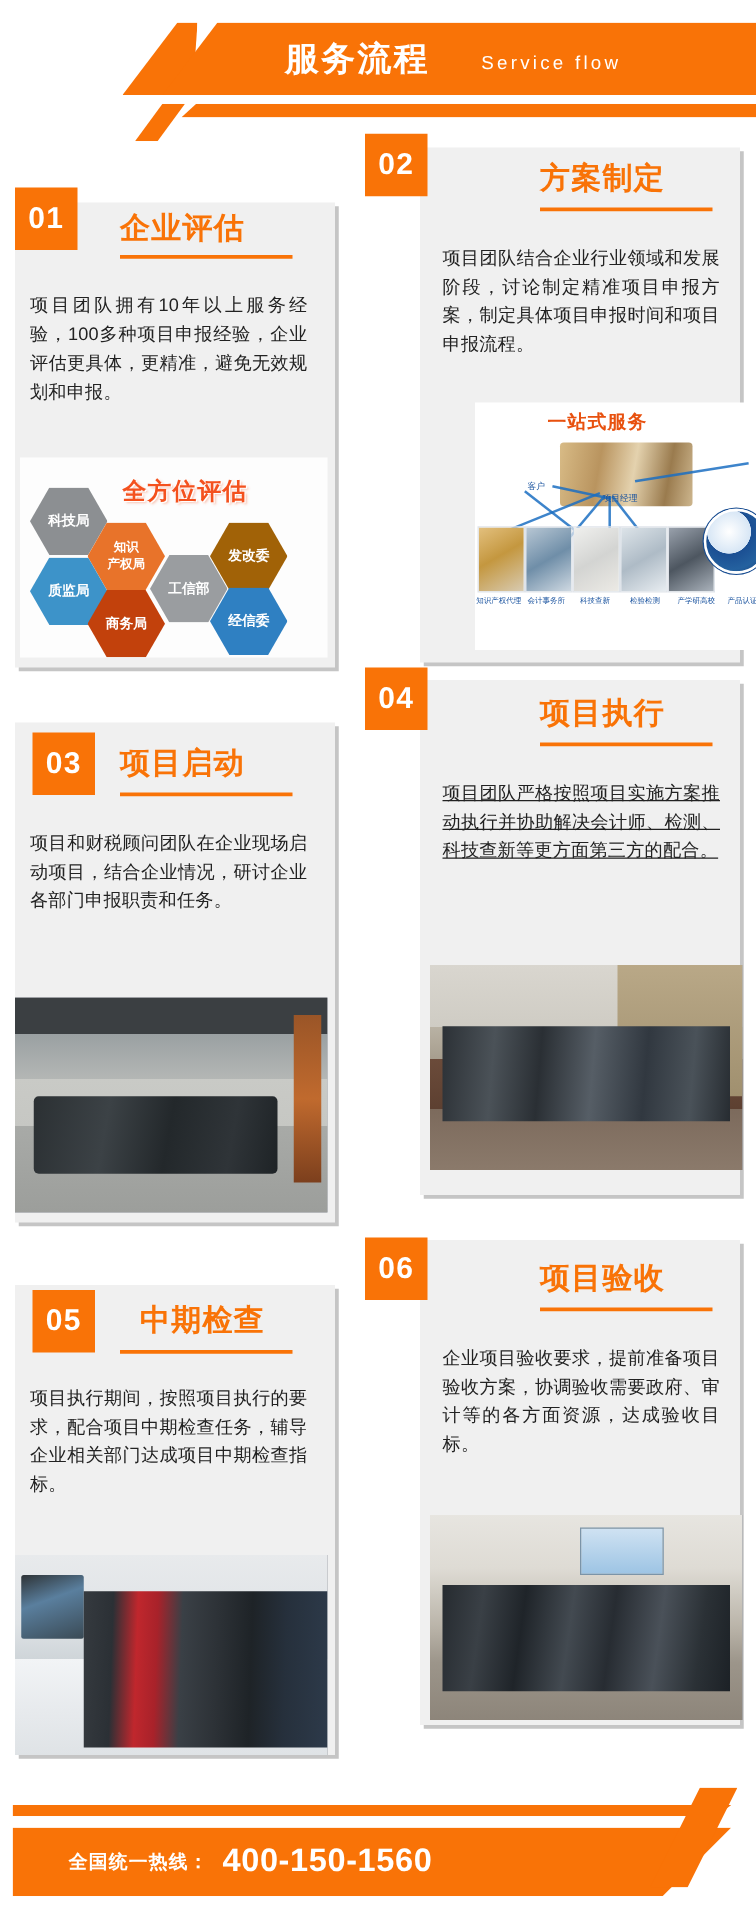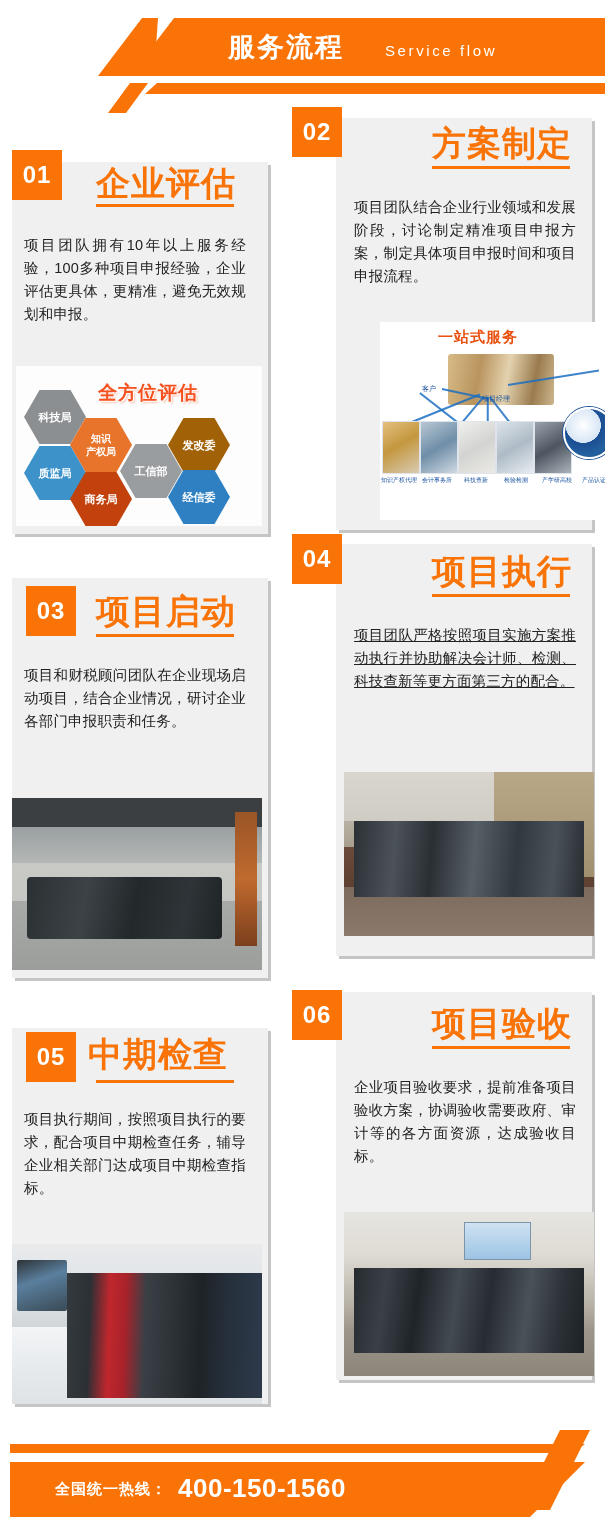--- a/index.html
+++ b/index.html
@@ -46,21 +46,21 @@
   
   .card{position:absolute;background:#f0f0f0;box-sizing:border-box;
         box-shadow:3px 3px 0 rgba(150,150,150,.55);}
   .badge{
     position:absolute;width:50px;height:50px;background:#F97307;
     color:#fff;font-size:24px;font-weight:bold;
     display:flex;align-items:center;justify-content:center;
     letter-spacing:1px;
   }
   .card-title{
-    position:absolute;color:#F97307;font-size:34px;font-weight:bold;
+    position:absolute;color:#F97307;font-size:24px;font-weight:bold;
     letter-spacing:1px;white-space:nowrap;line-height:30px;
   }
   .title-rule{position:absolute;height:3px;background:#F97307;}
   .card-body{
     position:absolute;color:#222;font-size:14.5px;line-height:23px;
     letter-spacing:.2px;text-align:justify;
   }
 
   
   .photo{position:absolute;overflow:hidden;background:#8d9299;}
@@ -263,21 +263,21 @@
   <div class="card-body" style="left:354px;top:624px;width:222px;text-decoration:underline;">项目团队严格按照项目实施方案推动执行并协助解决会计师、检测、科技查新等更方面第三方的配合。</div>
   <div class="photo" style="left:344px;top:772px;width:250px;height:164px;">
     <div class="ph-inner ph-work4"></div>
   </div>
 
   <div class="card" style="left:12px;top:1028px;width:256px;height:376px;">
   </div>
   <div class="badge" style="left:26px;top:1032px;">
     <span>05</span>
   </div>
-  <div class="card-title" style="left:88px;top:1042px;font-family:Liberation Mono, monospace;">中期检查</div>
+  <div class="card-title" style="left:112px;top:1042px;">中期检查</div>
   <div class="title-rule" style="left:96px;top:1080px;width:138px;"></div>
   <div class="card-body" style="left:24px;top:1108px;width:222px;">项目执行期间，按照项目执行的要求，配合项目中期检查任务，辅导企业相关部门达成项目中期检查指标。</div>
   <div class="photo" style="left:12px;top:1244px;width:250px;height:160px;">
     <div class="ph-inner ph-lobby5"></div>
   </div>
 
   <div class="card" style="left:336px;top:992px;width:256px;height:388px;">
   </div>
   <div class="badge" style="left:292px;top:990px;">
     <span>06</span>

